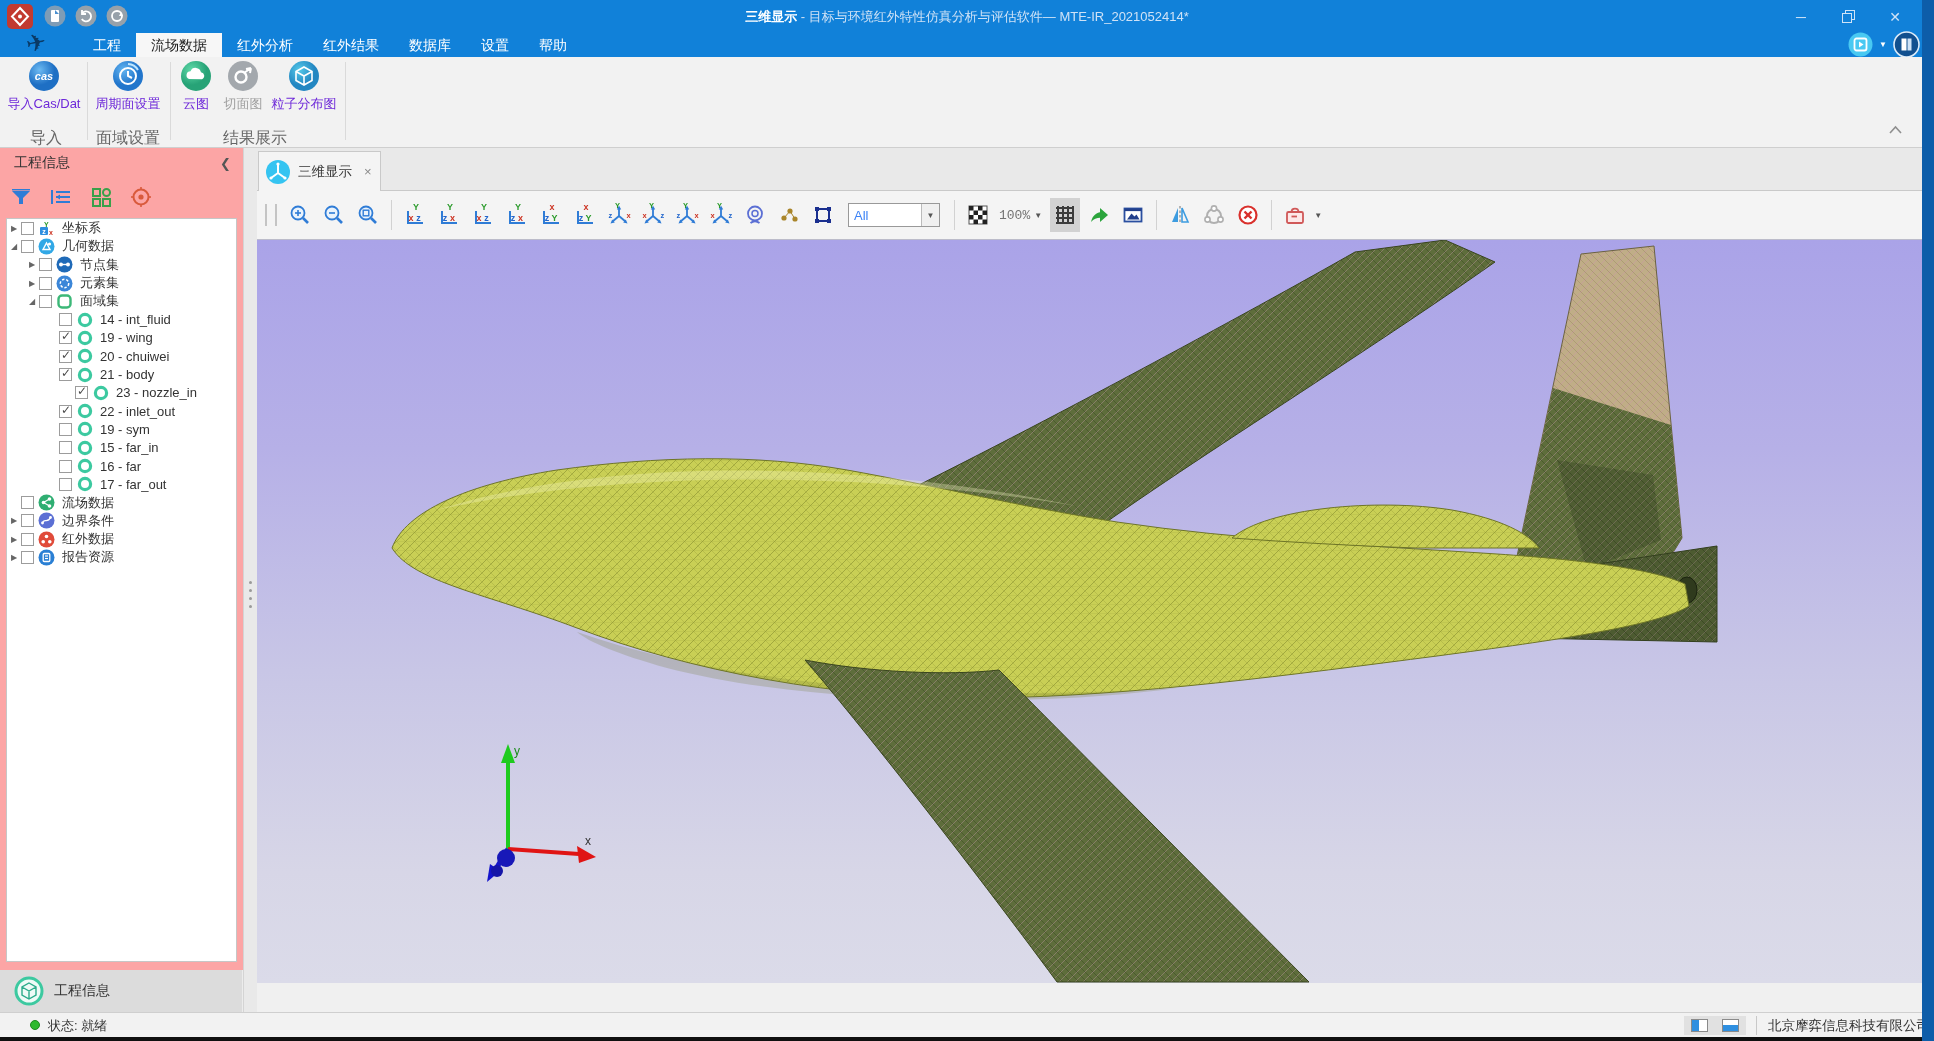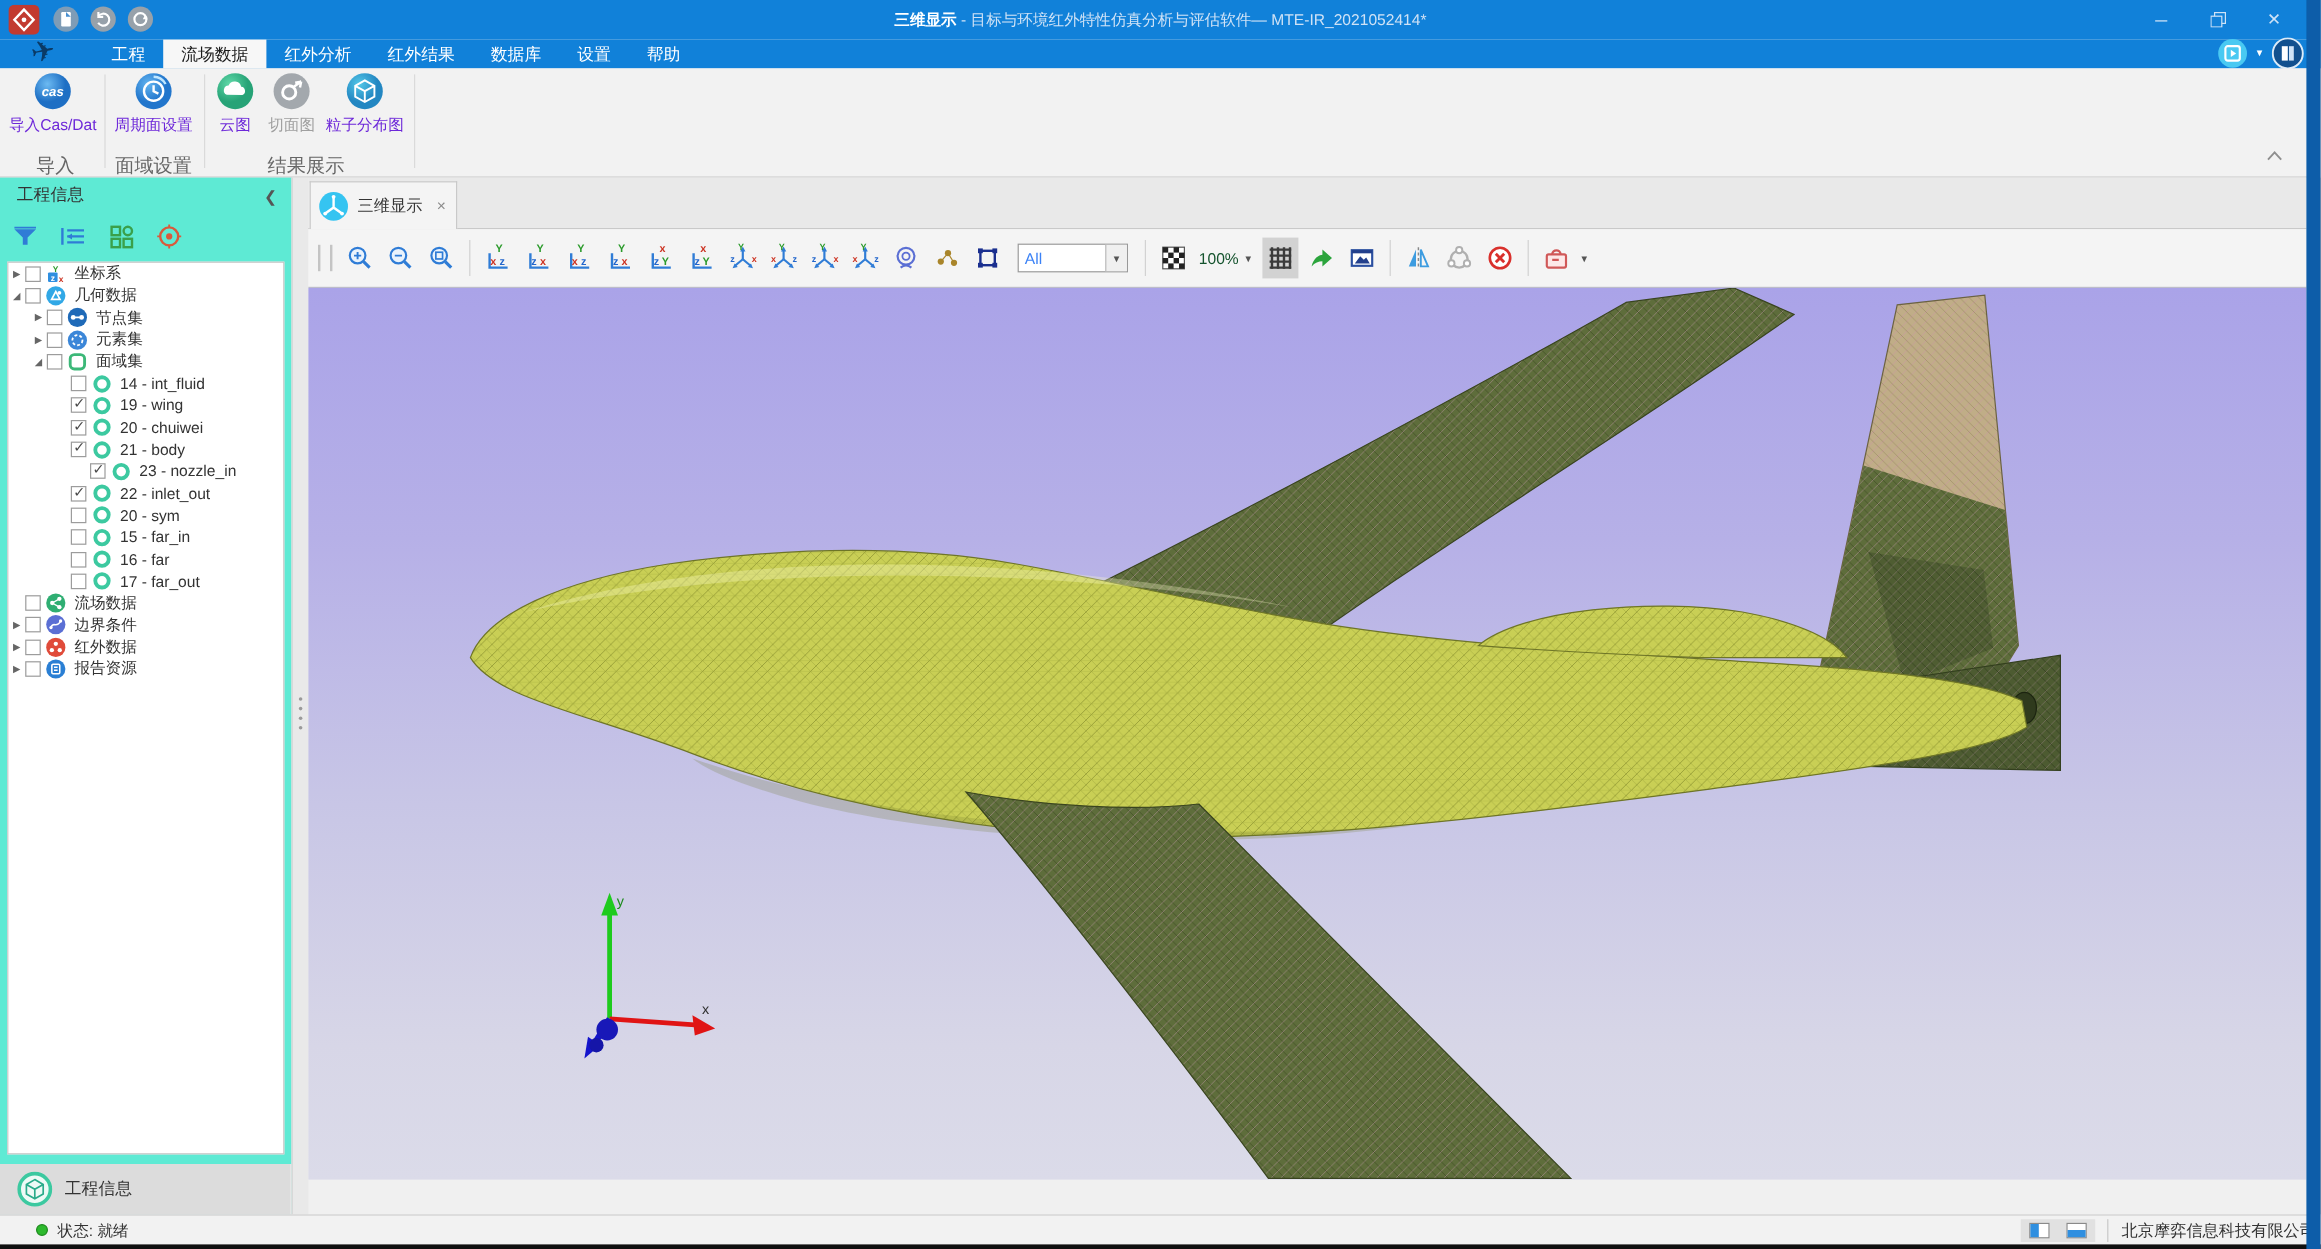--- a/index.html
+++ b/index.html
@@ -26,21 +26,21 @@
   
   #ribbon{left:0;top:57px;width:1934px;height:91px;background:#f2f2f2;border-bottom:1px solid #cfcfcf;box-sizing:border-box;}
   .rbtn{position:absolute;top:3px;text-align:center;}
   .rbtn .ric{width:32px;height:32px;border-radius:50%;margin:0 auto 3px auto;
         display:flex;align-items:center;justify-content:center;color:#fff;}
   .rbtn .rlb{font-size:13px;color:#6d28d9;white-space:nowrap;}
   .rbtn.disabled .rlb{color:#9f9f9f;}
   .rsep{position:absolute;top:5px;width:1px;height:78px;background:#dadada;}
   .rgrp{position:absolute;top:71px;font-size:16px;color:#666;text-align:center;}
   
-  #leftdock{left:0;top:148px;width:243px;height:864px;background:#5eead4;}
+  #leftdock{left:0;top:148px;width:243px;height:864px;background:#fca5a5;}
   #dock-title{position:absolute;left:14px;top:6px;font-size:14px;color:#333;}
   #dock-collapse{position:absolute;left:220px;top:8px;font-size:13px;color:#555;cursor:default;}
   #dock-tools{position:absolute;left:8px;top:36px;display:flex;gap:14px;}
   .dtool{width:26px;height:26px;display:flex;align-items:center;justify-content:center;}
   #treebox{position:absolute;left:6px;top:70px;width:231px;height:744px;background:#fff;
         border:1px solid #c6c6c6;box-sizing:border-box;overflow:hidden;}
   .trow{position:relative;height:18.3px;display:flex;align-items:center;font-size:13px;color:#333;}
   .texp{width:10px;font-size:8px;color:#666;text-align:center;flex:none;}
   .tchk{width:13px;height:13px;border:1px solid #9c9c9c;background:#fff;flex:none;
         margin:0 4px 0 2px;position:relative;box-sizing:border-box;}
@@ -68,21 +68,21 @@
         display:flex;align-items:center;padding-left:6px;}
   .tbi{width:30px;height:34px;display:flex;align-items:center;justify-content:center;flex:none;margin:0 2px;}
   .tbi.active{background:#d2d2d2;}
   .tbsep{width:1px;height:30px;background:#d2d2d2;margin:0 6px;flex:none;}
   .tbhandle{width:8px;height:22px;border-left:2px solid #c4c4c4;border-right:2px solid #c4c4c4;margin:0 6px 0 2px;flex:none;}
   #tb-combo{width:92px;height:24px;background:#fff;border:1px solid #999;box-sizing:border-box;
         display:flex;align-items:center;margin:0 8px;flex:none;}
   #tb-combo .cval{flex:1;font-size:13px;color:#3b82f6;padding-left:5px;}
   #tb-combo .cbtn{width:17px;height:22px;background:#f0f0f0;border-left:1px solid #bbb;
         display:flex;align-items:center;justify-content:center;font-size:8px;color:#555;}
-  .tb-zoom{font-size:13px;color:#14532d;margin:0 2px 0 4px;flex:none;}
+  .tb-zoom{font-size:13px;color:#737373;margin:0 2px 0 4px;flex:none;font-family:Liberation Mono, monospace;}
   .tb-caret{font-size:8px;color:#555;margin:0 6px 0 2px;flex:none;}
   
   #viewport{left:257px;top:240px;width:1665px;height:743px;
         background:linear-gradient(180deg,#aaa3e8 0%,#b6b0e7 28%,#c8c6e6 58%,#d7d6e7 85%,#dbdbe9 100%);}
   
   #msgbar{left:257px;top:983px;width:1665px;height:29px;background:#efefef;border-top:1px solid #d8d8d8;box-sizing:border-box;}
   #msgbar .mlab{position:absolute;left:8px;top:6px;font-size:13.5px;color:#3a3a3a;}
   #statusbar{left:0;top:1012px;width:1934px;height:25px;background:#f2f2f2;border-top:1px solid #cfcfcf;box-sizing:border-box;}
   #status-dot{position:absolute;left:30px;top:7px;width:10px;height:10px;border-radius:50%;
         background:#2db92d;border:1px solid #1d8a1d;box-sizing:border-box;}
@@ -426,21 +426,21 @@
           <span class="tlab">22 - inlet_out</span>
         </div>
         <div class="trow" style="padding-left: 40px;">
           <span class="texp"></span>
           <span class="tchk"></span>
           <span class="tico">
             <svg width="16" height="16" viewBox="0 0 16 16">
               <circle cx="8" cy="8" r="5.6" fill="#fff" stroke="#3cc9a0" stroke-width="3.2"></circle>
             </svg>
           </span>
-          <span class="tlab">20 - sym</span>
+          <span class="tlab">19 - sym</span>
         </div>
         <div class="trow" style="padding-left: 40px;">
           <span class="texp"></span>
           <span class="tchk"></span>
           <span class="tico">
             <svg width="16" height="16" viewBox="0 0 16 16">
               <circle cx="8" cy="8" r="5.6" fill="#fff" stroke="#3cc9a0" stroke-width="3.2"></circle>
             </svg>
           </span>
           <span class="tlab">15 - far_in</span>

